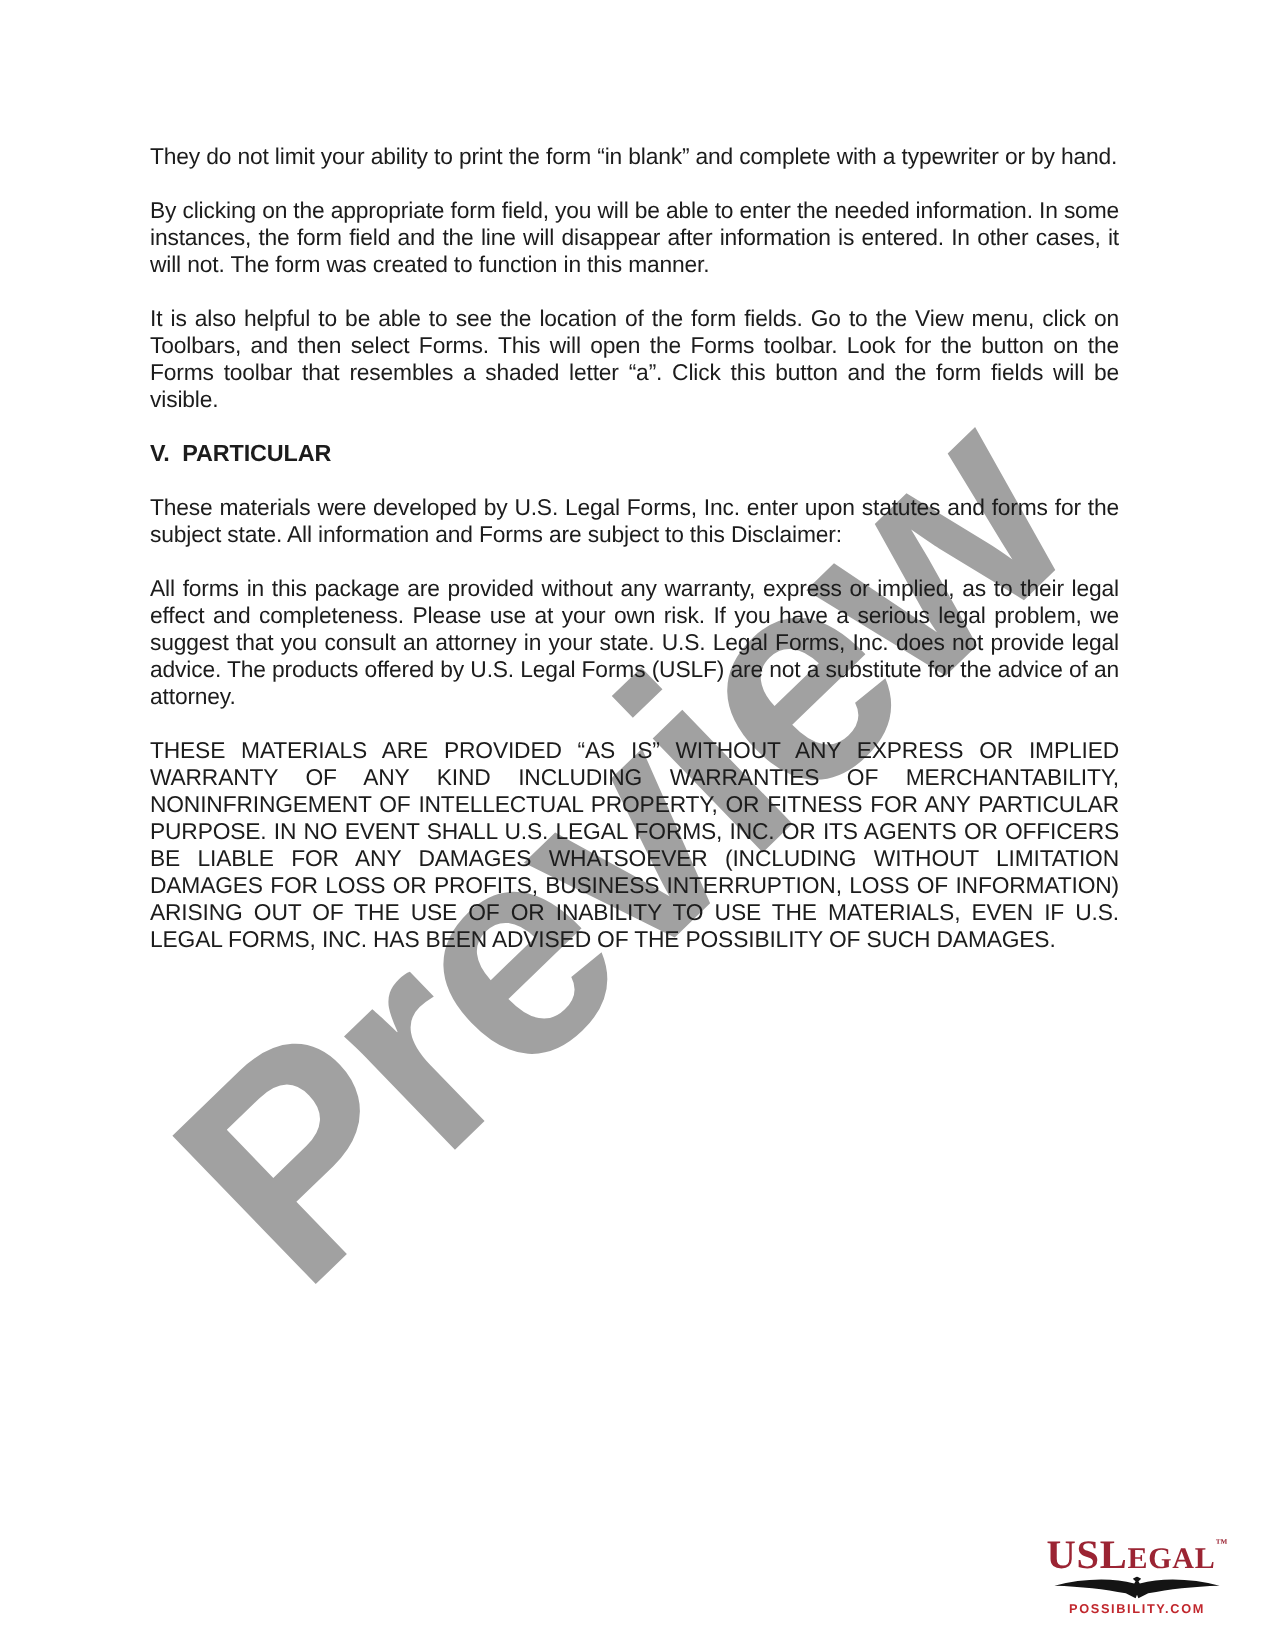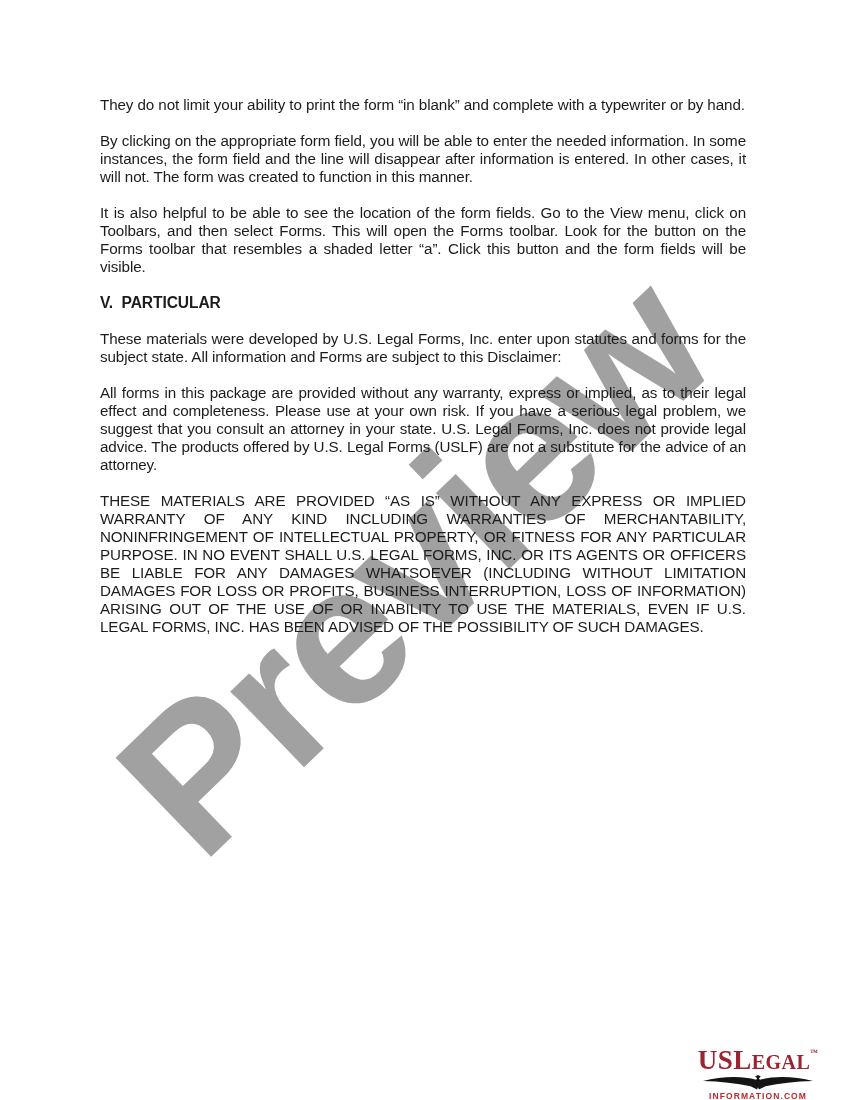--- a/index.html
+++ b/index.html
@@ -60,21 +60,20 @@
     flex-direction: column;
     align-items: center;
     text-align: center;
   }
   .logo .wordmark {
     font-family: "Liberation Serif", "DejaVu Serif", serif;
     font-weight: 700;
     color: #9b2433;
     line-height: 1;
     white-space: nowrap;
-    margin-top: 24px;
   }
   .logo .wordmark .big   { font-size: 27px; letter-spacing: 0.5px; }
   .logo .wordmark .small { font-size: 20px; letter-spacing: 0.5px; }
   .logo .wordmark .tm    { font-size: 8px; vertical-align: 14px; letter-spacing: 0; }
   .logo .eagle { margin-top: 1px; display: block; }
   .logo .site {
     margin-top: 1px;
     font-family: "Liberation Sans", "DejaVu Sans", sans-serif;
     font-size: 8.5px;
     font-weight: 700;
@@ -101,16 +100,16 @@
   </div>
 
   <div class="logo">
     <div class="wordmark">
       <span class="big">US</span><span class="big">L</span><span class="small">EGAL</span><span class="tm">™</span>
     </div>
     <svg class="eagle" width="112" height="15" viewBox="0 0 120 16">
       <path fill="#141414" d="M60 2 L62 5 C78 0.5 100 1.5 119 6.5 C100 7 83 9 68 12 L61 15.5 L60 13 L59 15.5 L52 12 C37 9 20 7 1 6.5 C20 1.5 42 0.5 58 5 Z"></path>
       <path fill="#141414" d="M57 1.5 L60 0 L63 1.5 L60 4.5 Z"></path>
     </svg>
-    <div class="site">INFORMATION.COM</div>
+    <div class="site">POSSIBILITY.COM</div>
   </div>
 
 </div>
 
 </body></html>

